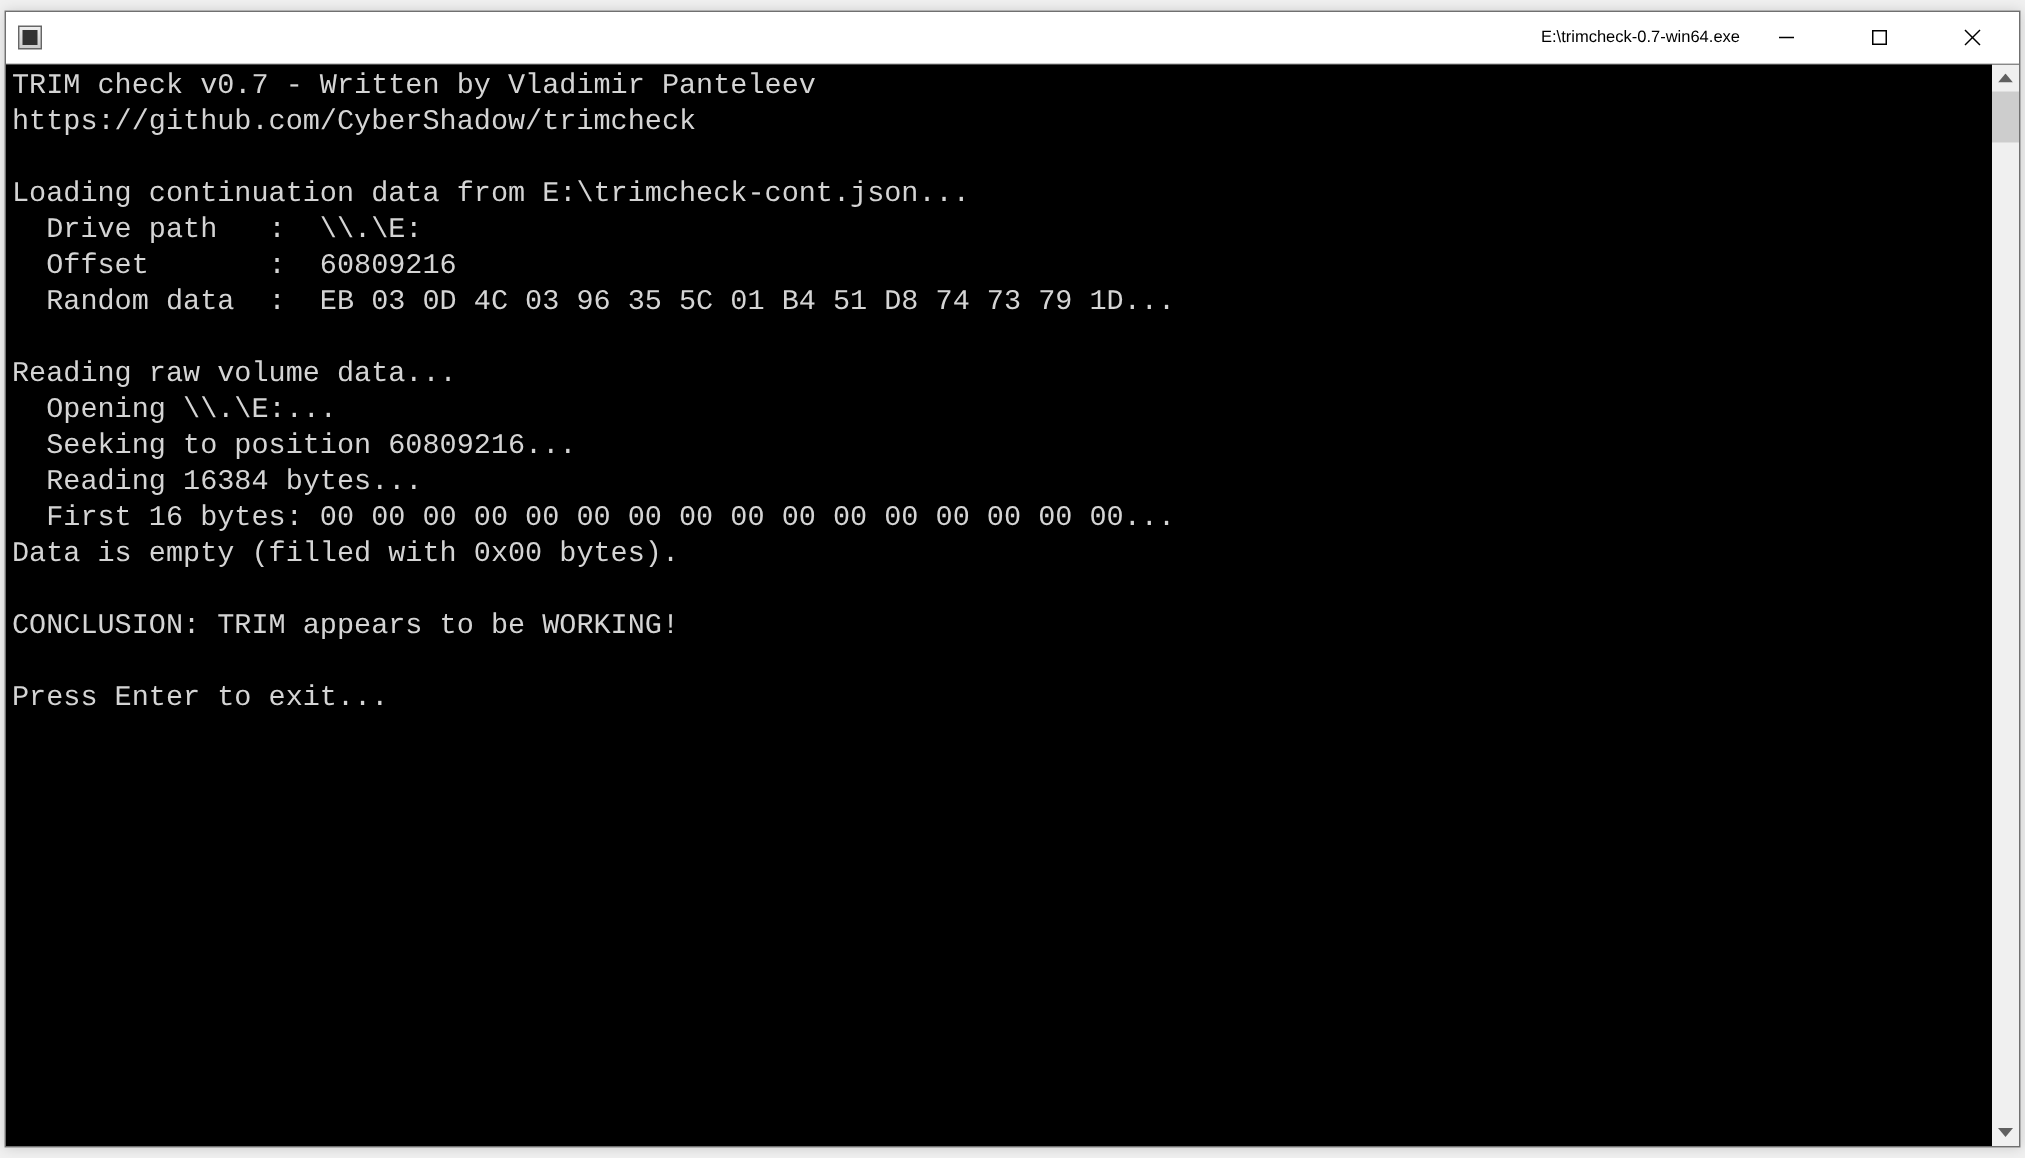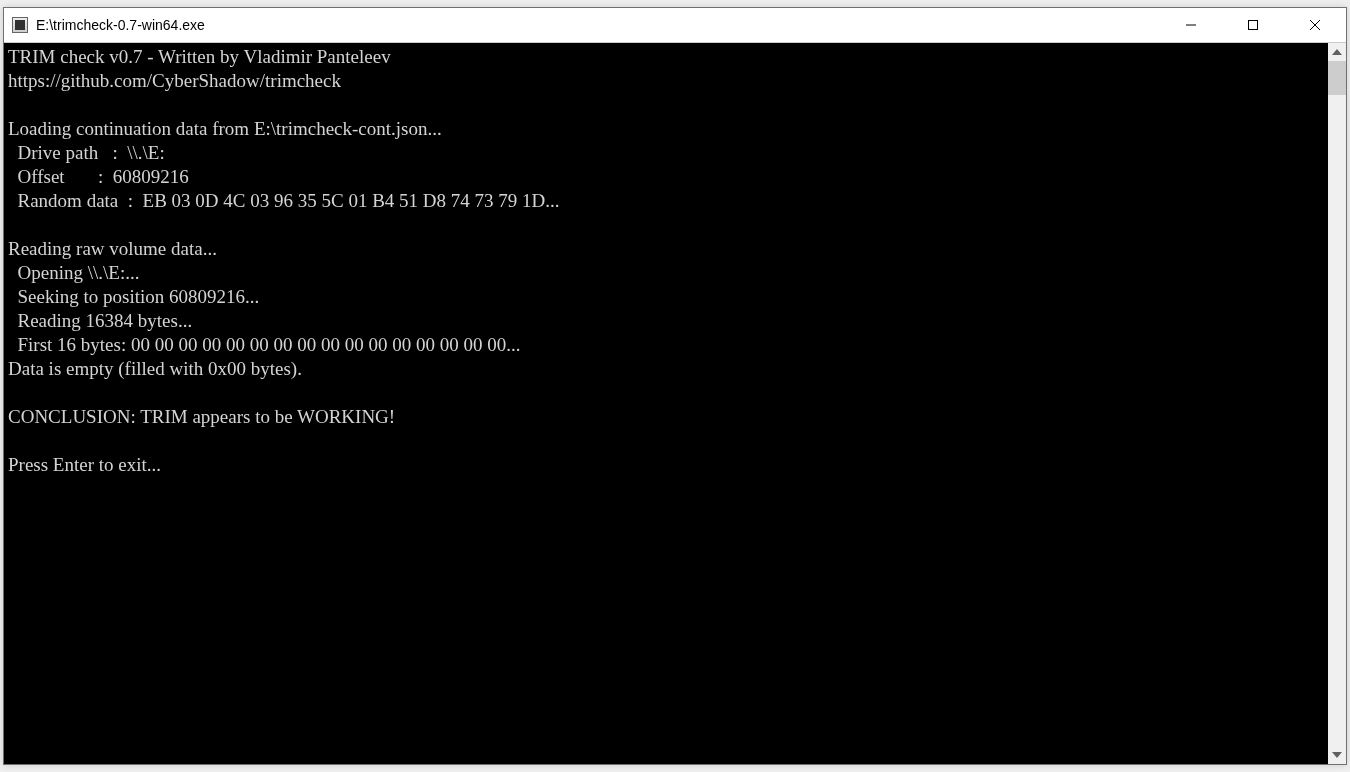--- a/index.html
+++ b/index.html
@@ -43,23 +43,24 @@
     .app-icon::after {
       content: "";
       position: absolute;
       top: 2px;
       left: 2px;
       right: 2px;
       bottom: 2px;
       background: #333;
     }
     .title-text {
-      font-size: 14px;
+      font-size: 11px;
       color: #000;
       flex: 1;
+      text-align: right;
     }
     .win-controls {
       display: flex;
       height: 100%;
     }
     .win-btn {
       width: 62px;
       height: 34px;
       display: flex;
       align-items: center;
@@ -78,21 +79,21 @@
       flex: 1;
       display: flex;
       background: #000;
       border-top: 1px solid #ccc;
       overflow: hidden;
     }
     .console {
       flex: 1;
       background: #000000;
       color: #d4d4d4;
-      font-family: Liberation Serif, serif;
+      font-family: Liberation Mono, monospace;
       font-size: 19px;
       line-height: 24px;
       padding: 2px 4px;
       white-space: pre;
       overflow: hidden;
     }
     .scrollbar {
       width: 18px;
       background: #f0f0f0;
       position: relative;

